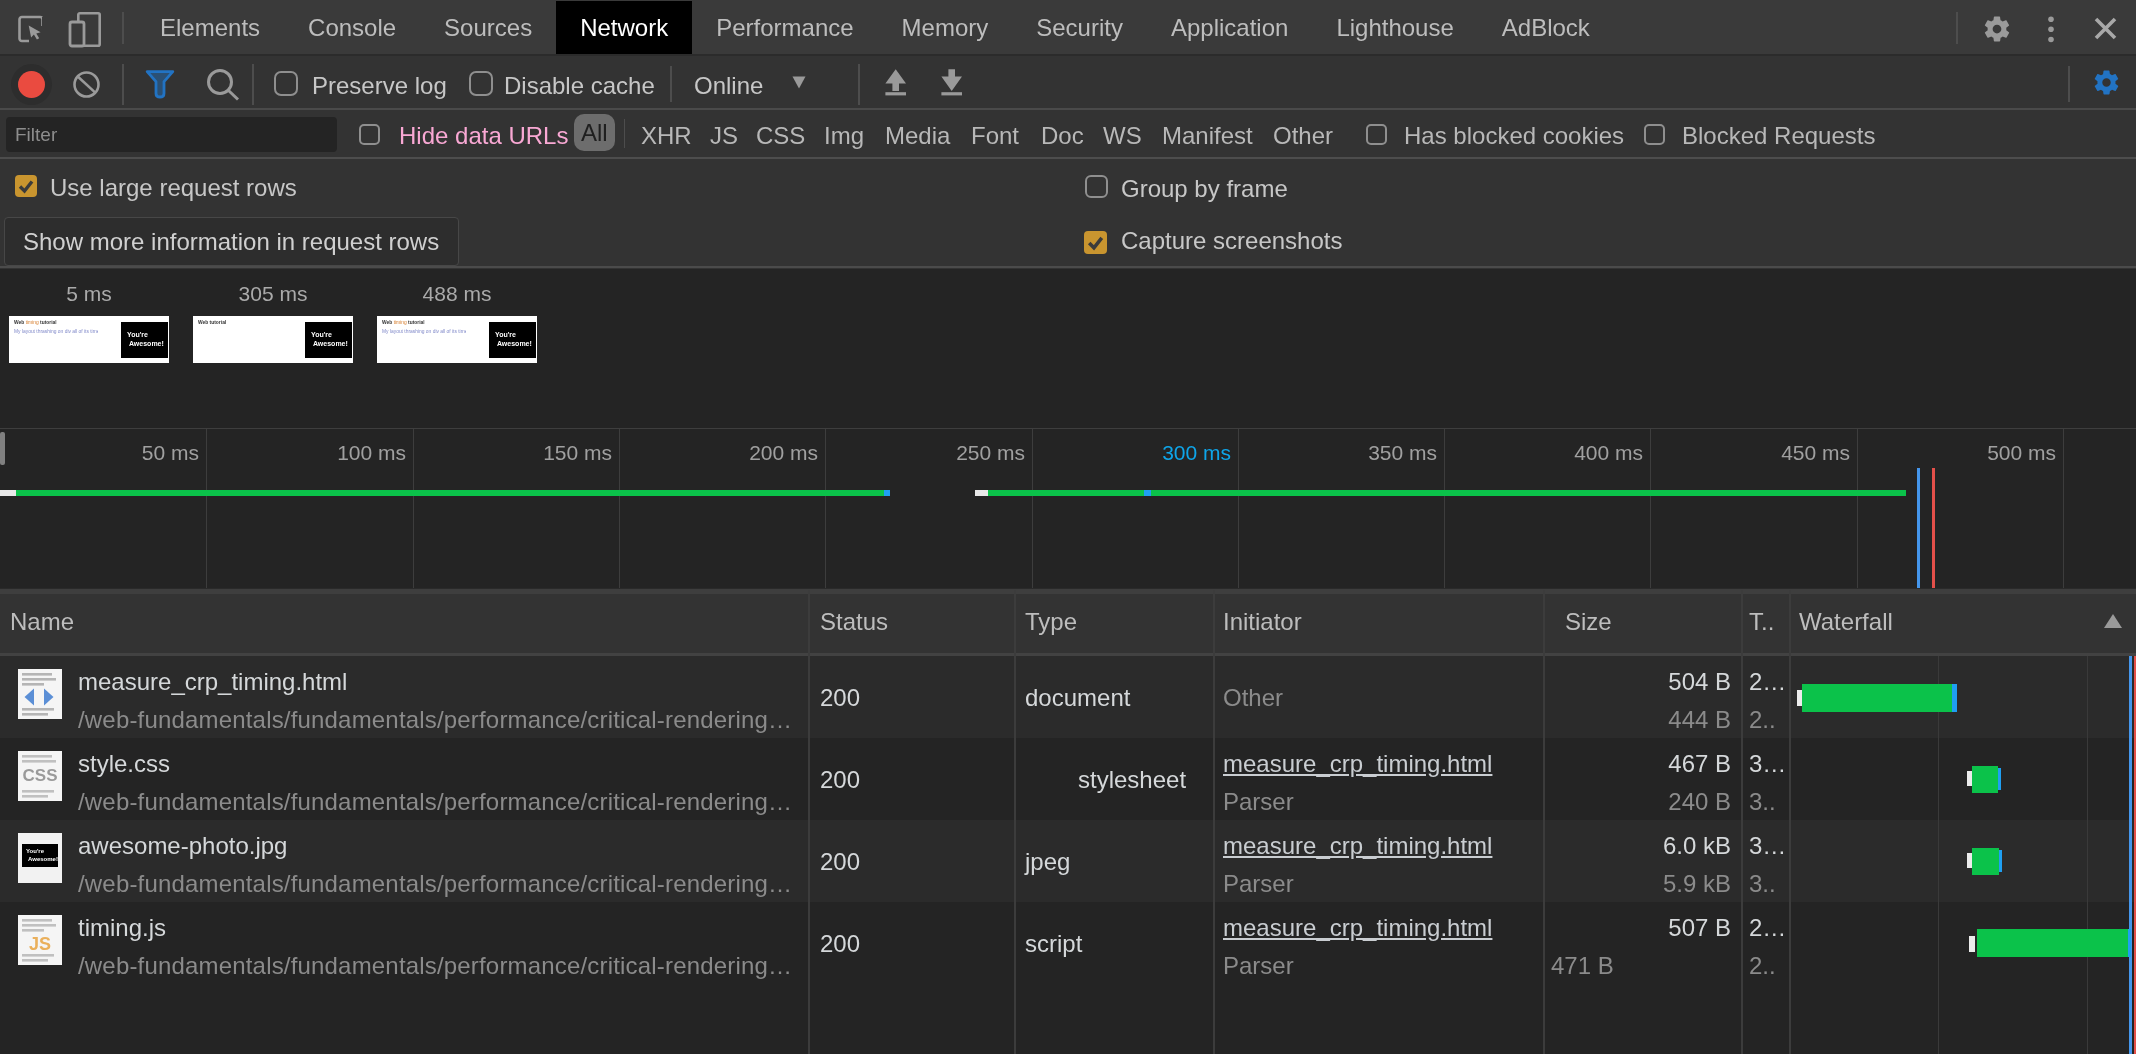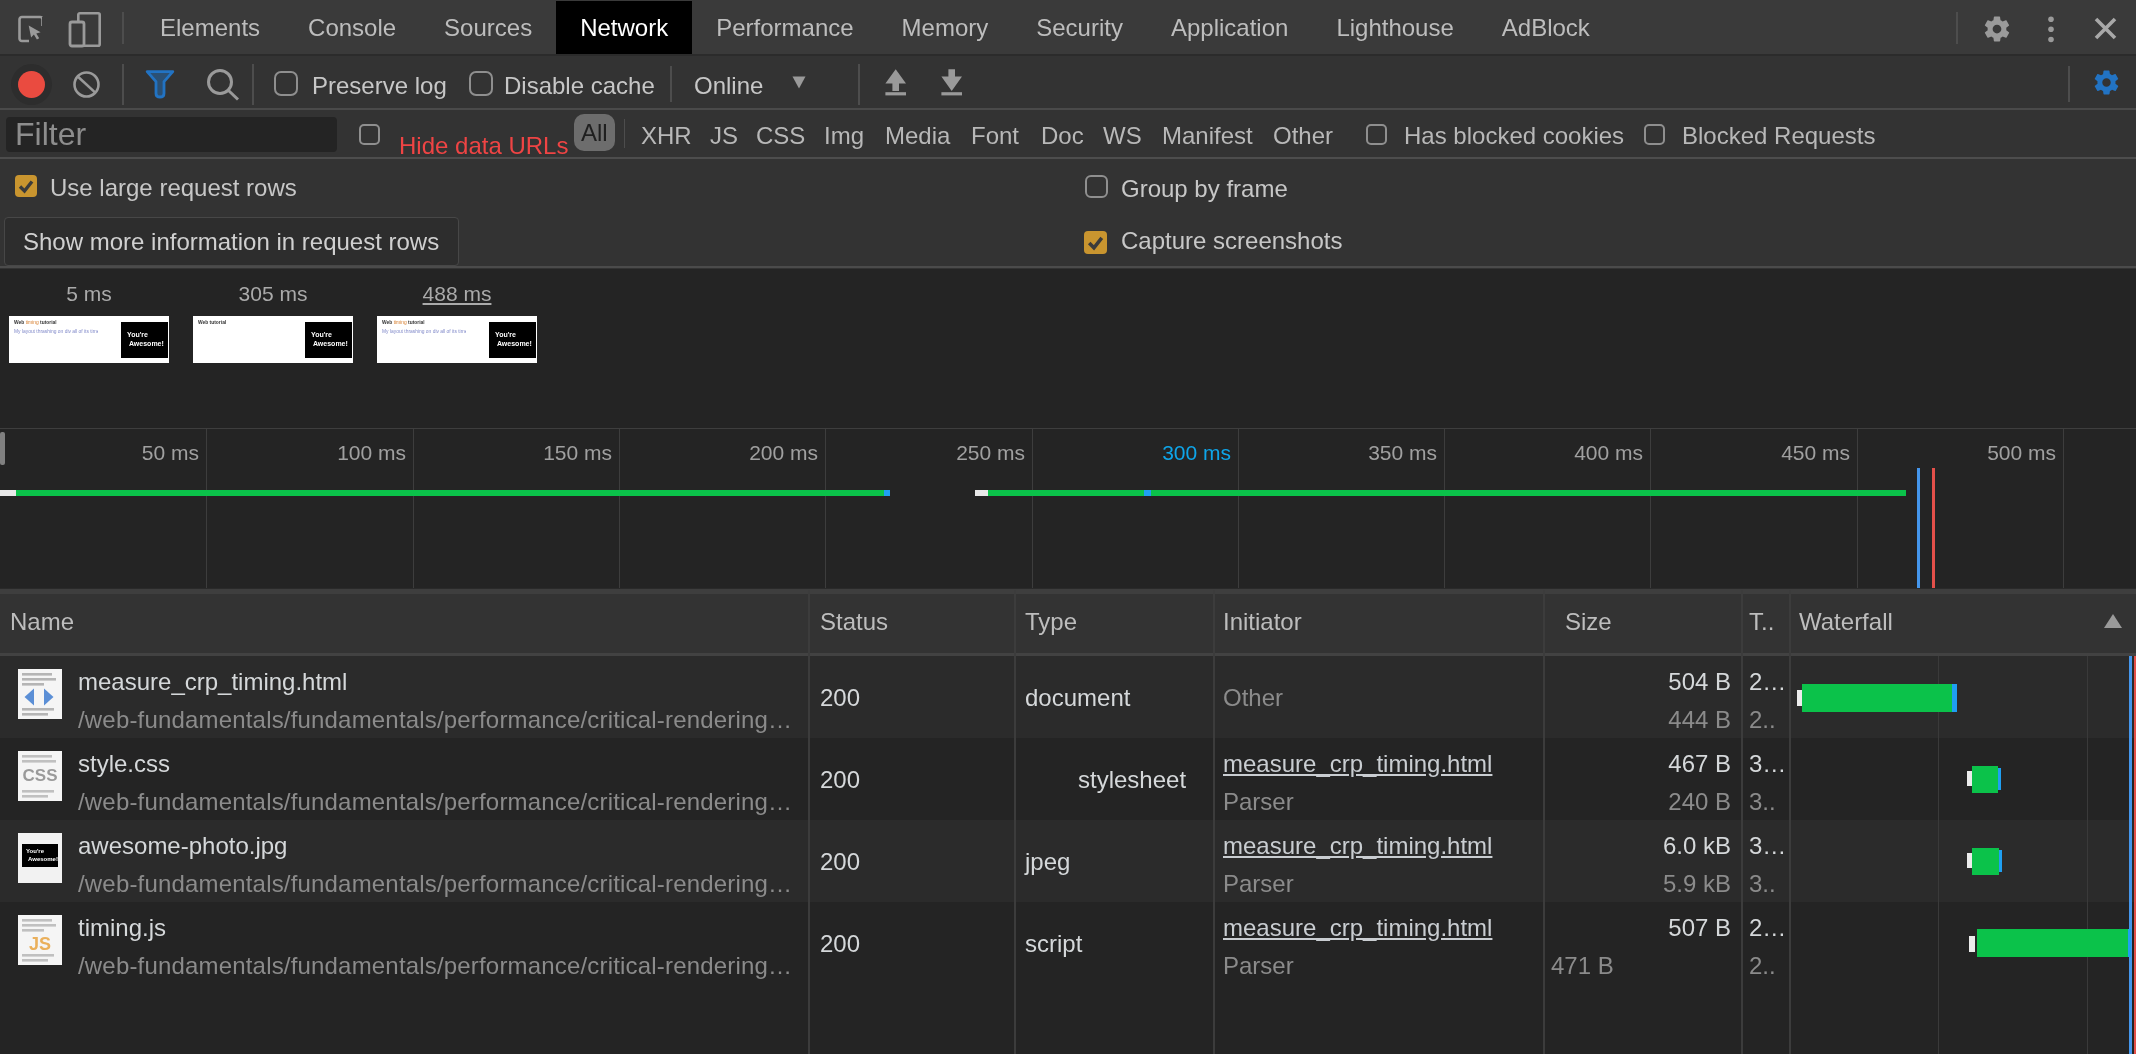--- a/index.html
+++ b/index.html
@@ -82,23 +82,23 @@
   <path d="M10.7 23 L0.4 8.6 L7.4 8.6 L7.4 1.2 L14 1.2 L14 8.6 L21 8.6 Z" fill="#9a9a9a"></path>
   <rect x="0.4" y="24.2" width="20.6" height="3.2" fill="#9a9a9a"></rect>
 </svg>
 <div class="sep" style="left:2068px;top:66px;height:36px;"></div>
 <svg class="abs" style="left:2092px;top:68px;" width="29" height="29" viewBox="0 0 24 24">
   <path fill="#2273c3" d="M19.4 13c.04-.32.06-.66.06-1s-.02-.68-.07-1l2.1-1.65c.2-.15.25-.42.12-.64l-2-3.46c-.12-.22-.39-.3-.61-.22l-2.49 1c-.52-.4-1.08-.73-1.69-.98l-.38-2.65C14.46 2.18 14.25 2 14 2h-4c-.25 0-.46.18-.49.42l-.38 2.65c-.61.25-1.17.59-1.69.98l-2.49-1c-.23-.09-.49 0-.61.22l-2 3.46c-.13.22-.07.49.12.64L4.56 11c-.05.32-.07.66-.07 1s.02.68.07 1l-2.1 1.65c-.2.15-.25.42-.12.64l2 3.46c.12.22.39.3.61.22l2.49-1c.52.4 1.08.73 1.69.98l.38 2.65c.03.24.24.42.49.42h4c.25 0 .46-.18.49-.42l.38-2.65c.61-.25 1.17-.59 1.69-.98l2.49 1c.23.09.49 0 .61-.22l2-3.46c.12-.22.07-.49-.12-.64L19.4 13zM12 15.5c-1.93 0-3.5-1.57-3.5-3.5s1.57-3.5 3.5-3.5 3.5 1.57 3.5 3.5-1.57 3.5-3.5 3.5z"></path>
 </svg>
 <div class="abs" style="left:0;top:108px;width:2136px;height:2px;background:#4a4a4a;"></div>
 
 <div class="abs" style="left:0;top:110px;width:2136px;height:47px;background:#333333;"></div>
-<div class="abs" style="left:6px;top:117px;width:331px;height:35px;background:#242424;border-radius:4px;color:#8d8d8d;font-size:32px;line-height:35px;padding-left:9px;box-sizing:border-box;">Filter</div>
+<div class="abs" style="left:6px;top:117px;width:331px;height:35px;background:#242424;border-radius:4px;color:#8d8d8d;font-size:19px;line-height:35px;padding-left:9px;box-sizing:border-box;">Filter</div>
 <div class="cb" style="left:359px;top:124px;"></div>
-<div class="txt abs" style="left:399px;top:132px;color:#ef4444;">Hide data URLs</div>
+<div class="txt abs" style="left:399px;top:122px;color:#f9a8d4;">Hide data URLs</div>
 <div class="abs" style="left:574px;top:114px;height:37px;background:#6d6d6d;border-radius:10px;color:#1f1f1f;font-size:24px;line-height:37px;padding:0 7px;">All</div>
 <div class="sep" style="left:624px;top:119px;height:29px;width:1px;"></div>
 <div class="txt abs" style="left:641px;top:122px;color:#b8b8b8;">XHR</div>
 <div class="txt abs" style="left:710px;top:122px;color:#b8b8b8;">JS</div>
 <div class="txt abs" style="left:756px;top:122px;color:#b8b8b8;">CSS</div>
 <div class="txt abs" style="left:824px;top:122px;color:#b8b8b8;">Img</div>
 <div class="txt abs" style="left:885px;top:122px;color:#b8b8b8;">Media</div>
 <div class="txt abs" style="left:971px;top:122px;color:#b8b8b8;">Font</div>
 <div class="txt abs" style="left:1041px;top:122px;color:#b8b8b8;">Doc</div>
 <div class="txt abs" style="left:1103px;top:122px;color:#b8b8b8;">WS</div>
@@ -119,21 +119,21 @@
 <div class="txt abs" style="left:1121px;top:175px;">Group by frame</div>
 <div class="abs" style="left:4px;top:217px;width:455px;height:49px;background:#2d2d2d;border:1px solid #474747;border-radius:4px;box-sizing:border-box;color:#d0d0d0;font-size:24px;line-height:47px;padding-left:18px;">Show more information in request rows</div>
 <div class="cbon" style="left:1084px;top:231px;width:23px;height:23px;"><svg width="23" height="23" viewBox="0 0 22 22">
       <path d="M5 11.5 L9.5 16 L17 6.5" stroke="#3b3b3b" stroke-width="3.4" fill="none"></path>
     </svg></div>
 <div class="txt abs" style="left:1121px;top:227px;">Capture screenshots</div>
 <div class="abs" style="left:0;top:266px;width:2136px;height:2px;background:#4b4b4b;"></div>
 
 <div class="txt abs" style="left:9px;top:282px;width:160px;text-align:center;color:#aaaaaa;font-size:21px;">5 ms</div>
 <div class="txt abs" style="left:193px;top:282px;width:160px;text-align:center;color:#aaaaaa;font-size:21px;">305 ms</div>
-<div class="txt abs" style="left:377px;top:282px;width:160px;text-align:center;color:#aaaaaa;font-size:21px;text-decoration:underline;">488 ms</div>
+<div class="txt abs" style="left:377px;top:282px;width:160px;text-align:center;color:#aaaaaa;font-size:21px;">488 ms</div>
 <div class="thumb abs" style="left:9px;top:316px;">
   <div class="tline"><b>Web</b> <span style="color:#d77c2a;">timing</span> <b>tutorial</b></div>
   <div class="tblue">My layout thrashing on div all of its time frame with meaningful jiggle</div>
   <div class="tblack">You're<br>&nbsp;Awesome!</div>
 </div>
 <div class="thumb abs" style="left:193px;top:316px;">
   <div class="tline"><b>Web tutorial</b></div>
   <div class="tblack">You're<br>&nbsp;Awesome!</div>
 </div>
 <div class="thumb abs" style="left:377px;top:316px;">

